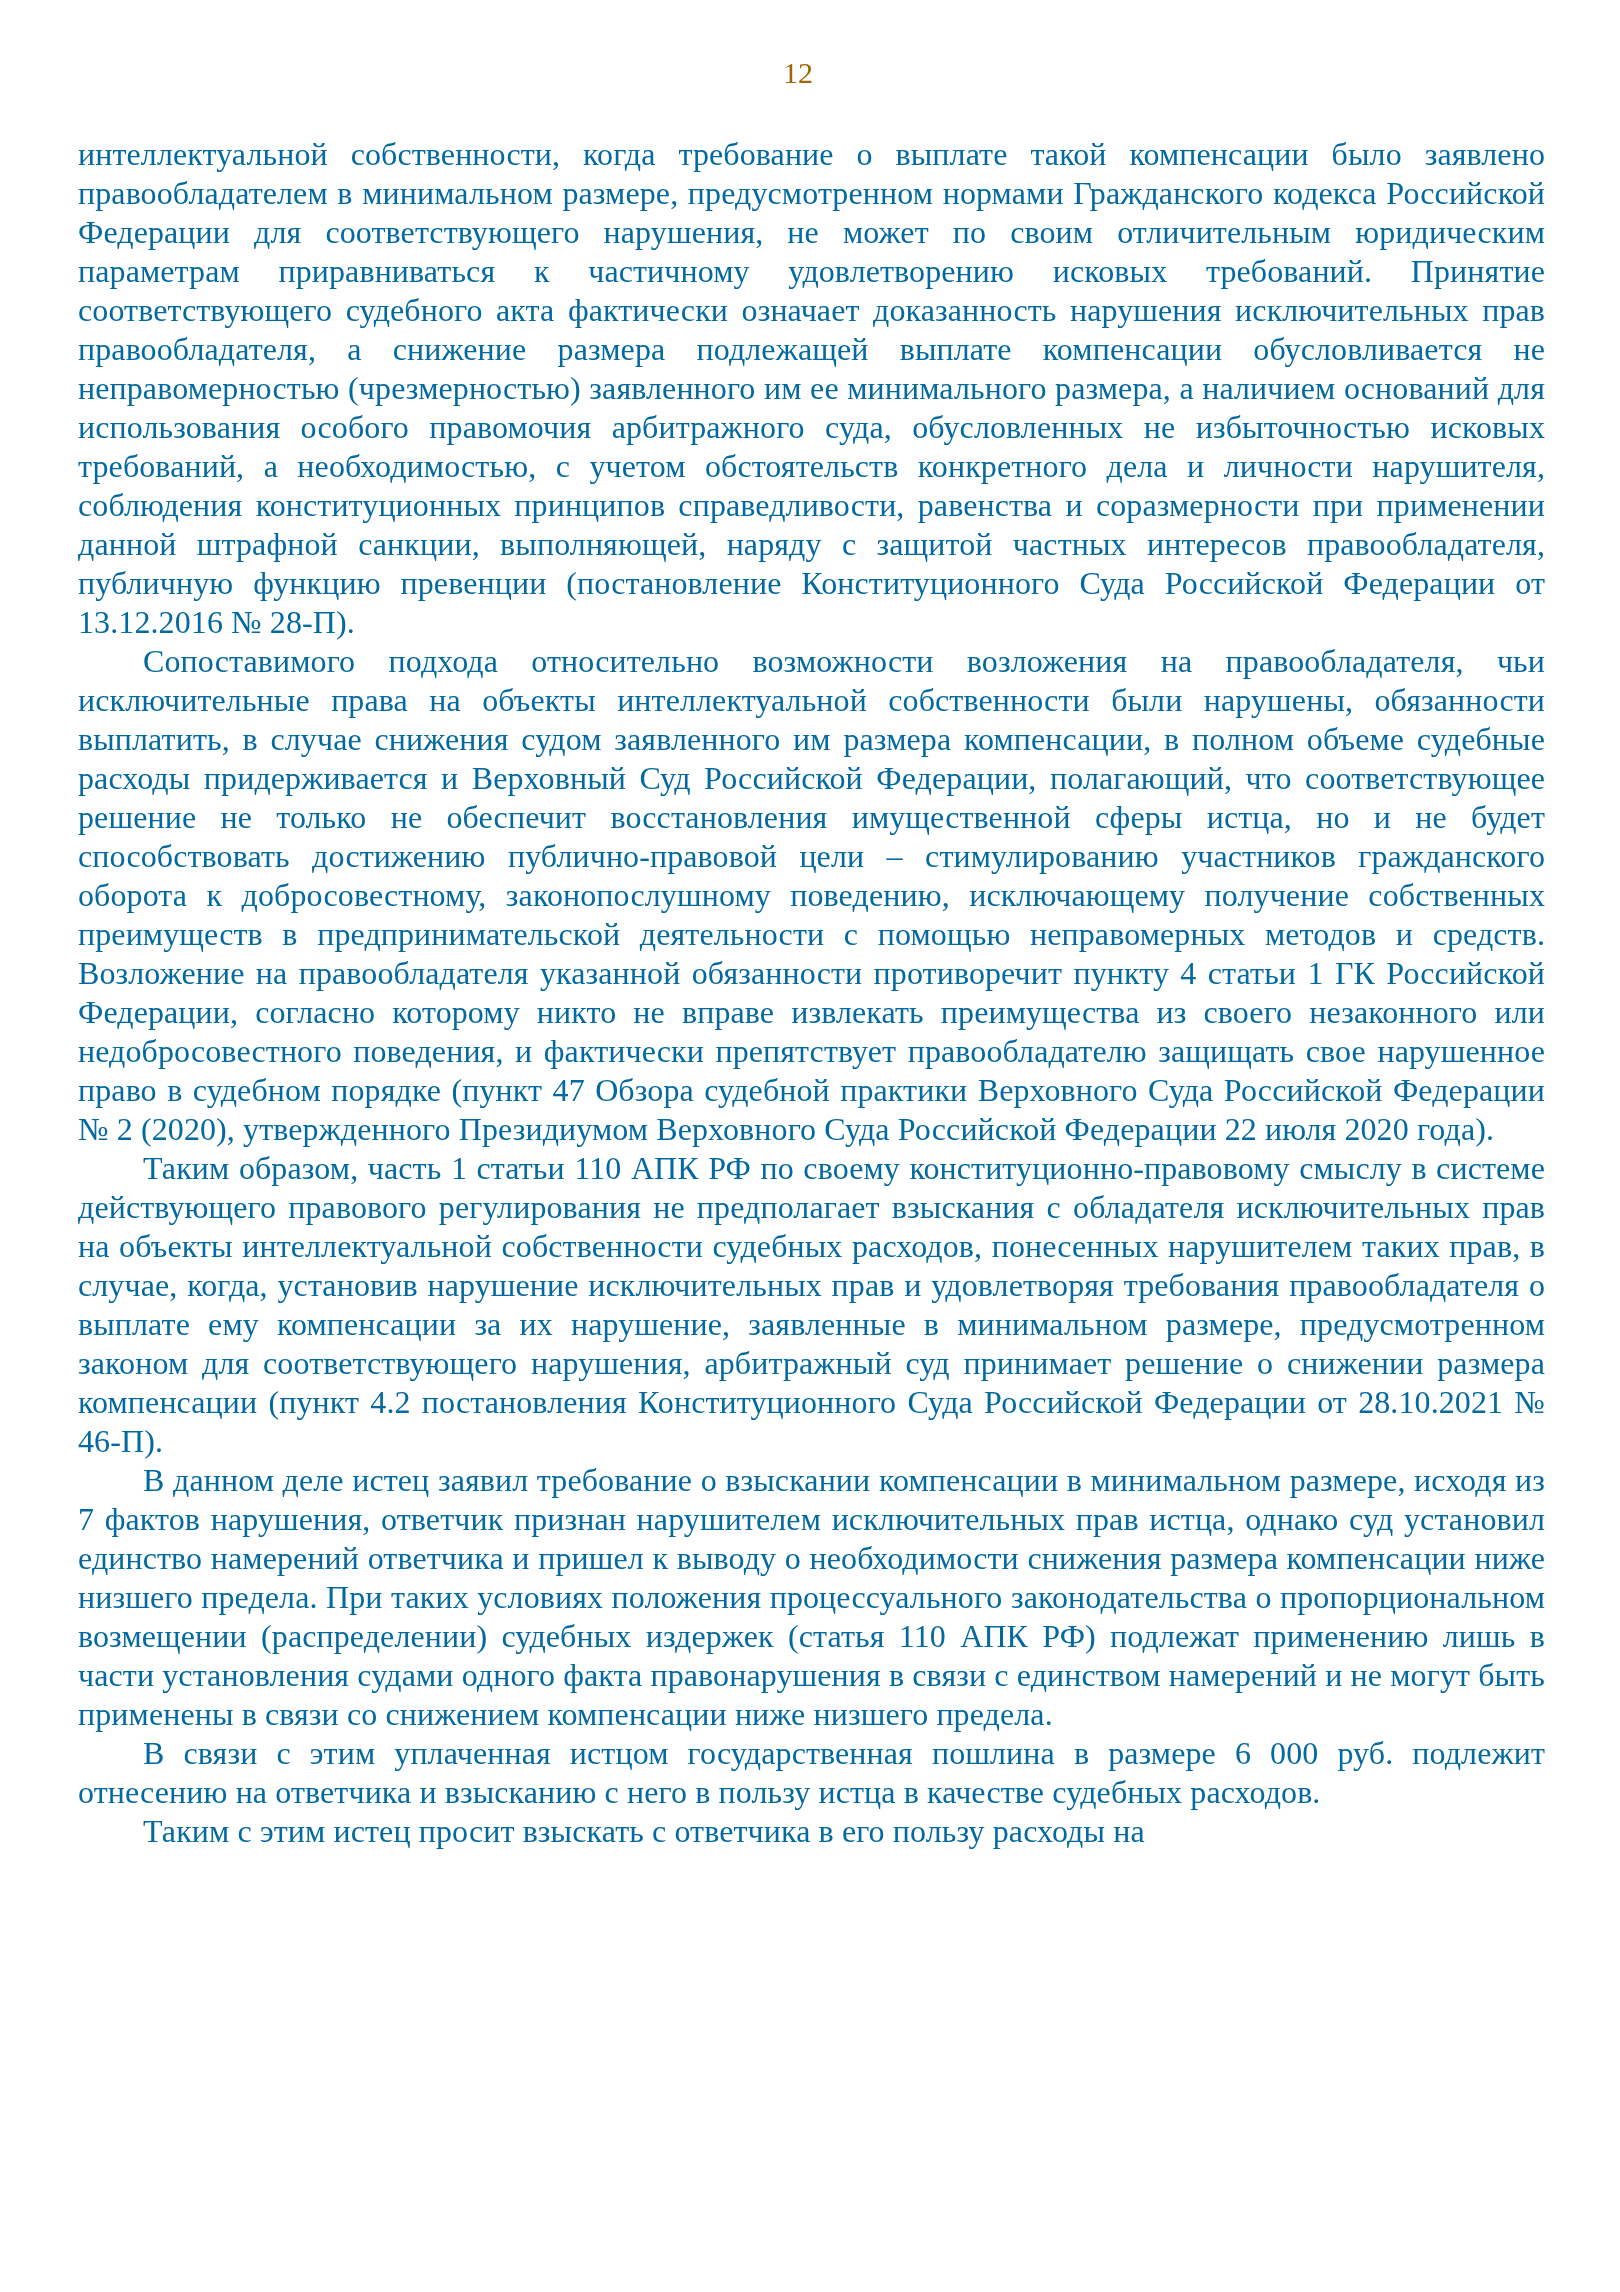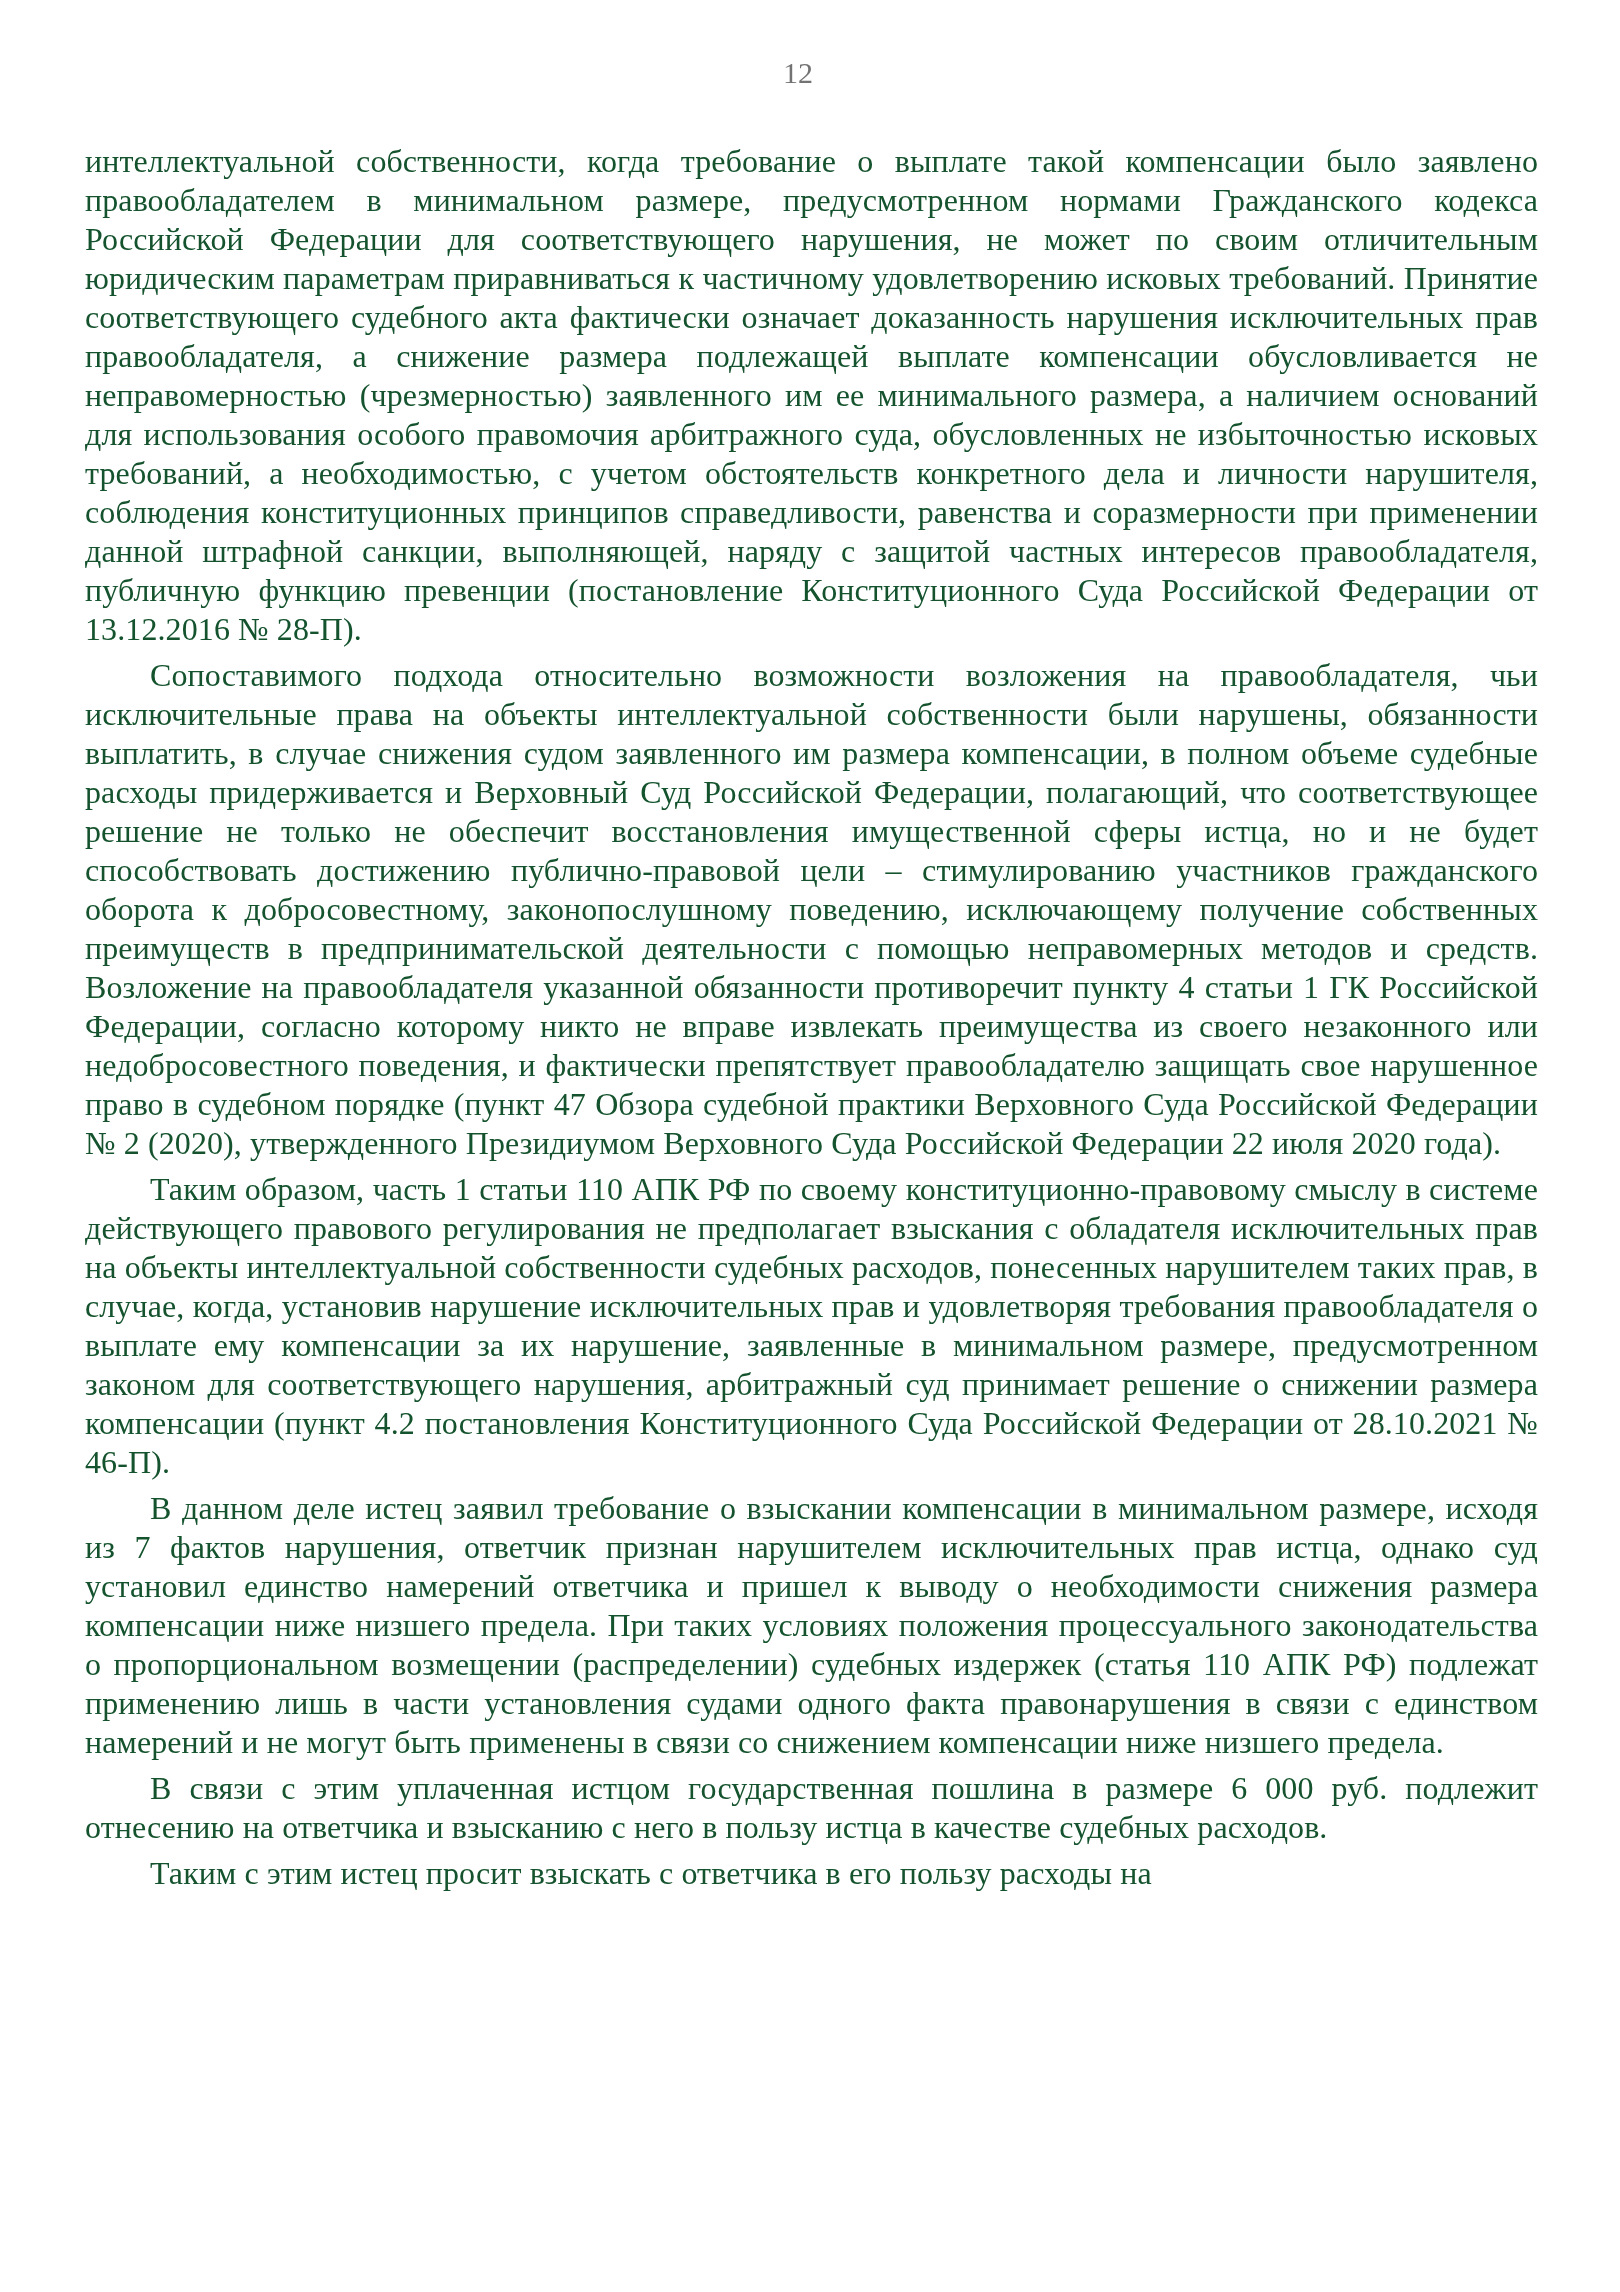--- a/index.html
+++ b/index.html
@@ -17,36 +17,36 @@
     color: #0d0d0d;
   }
   .page-number {
     position: absolute;
     top: 55px;
     left: 0;
     width: 1596px;
     text-align: center;
     font-size: 30px;
     line-height: 35px;
-    color: #737373;
+    color: #a16207;
   }
   .body-text {
     position: absolute;
     top: 135px;
     left: 78px;
     width: 1467px;
   }
   .para {
-    margin: 7px;
+    margin: 0;
     font-size: 32px;
     line-height: 39px;
     text-align: justify;
     text-indent: 65px;
     letter-spacing: 0.1px;
-    color: #14532d;
+    color: #0369a1;
     font-family: Liberation Serif, serif;
   }
   .para.no-indent {
     text-indent: 0;
   }
 </style>
 </head>
 <body>
 
 <div class="page">

